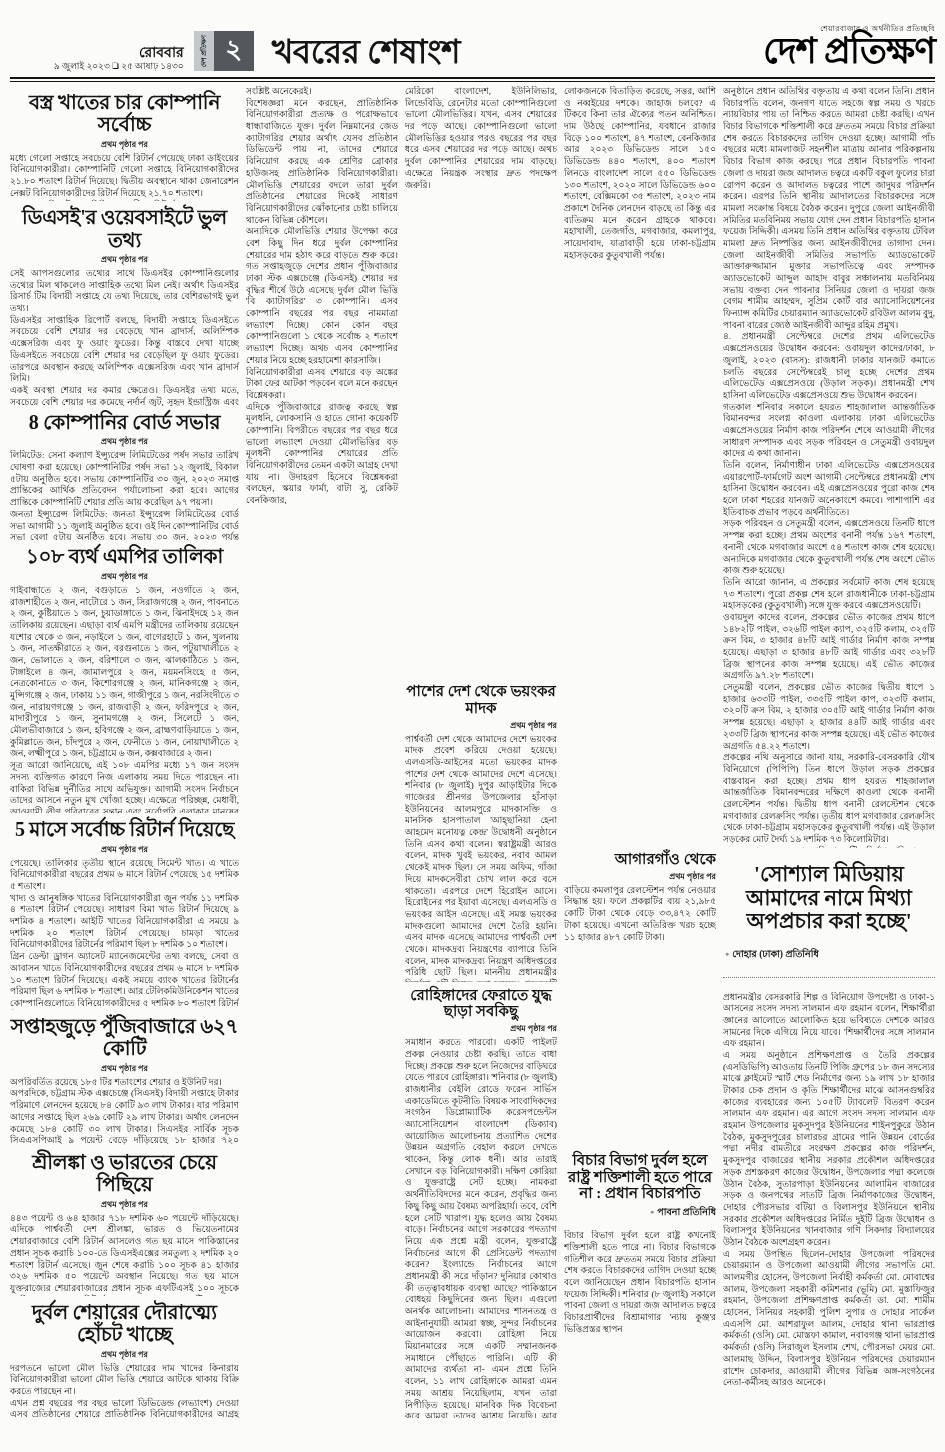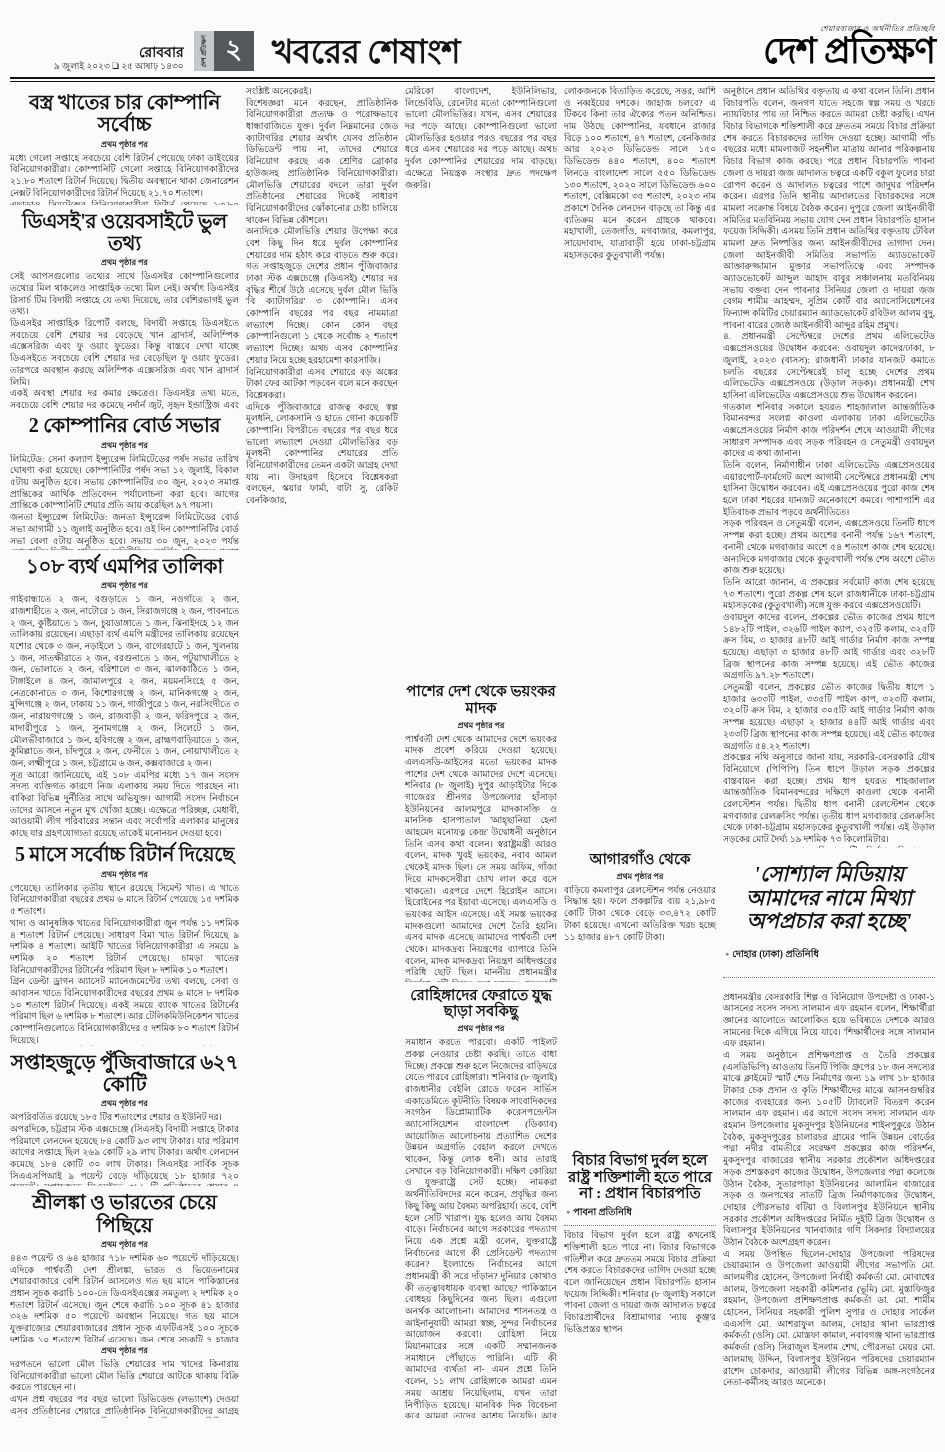--- a/index.html
+++ b/index.html
@@ -13,38 +13,38 @@
   .day{font-weight:bold;font-size:14px;}
   .dateline{font-size:9px;}
   .badge-wrap{display:flex;align-items:stretch;height:40px;}
   .markbox{width:20px;background:#c3c9cb;color:#1d2326;display:flex;align-items:center;justify-content:center;}
   .markbox span{writing-mode:vertical-rl;transform:rotate(180deg);font-size:6.5px;font-weight:bold;letter-spacing:0;}
   .numbox{width:40px;background:#53585c;color:#ffffff;display:flex;align-items:center;justify-content:center;
           font-size:26px;font-weight:bold;}
   .section-title{font-size:33px;font-weight:bold;letter-spacing:-0.5px;margin-left:8px;line-height:1;padding-bottom:2px;margin-top:16px;}
   .spacer{flex:1;}
   .masthead{text-align:right;line-height:1;padding-bottom:2px;}
-  .masthead .tagline{font-size:7.5px;letter-spacing:0.5px;margin-bottom:1px;font-style:italic;}
+  .masthead .tagline{font-size:7.5px;letter-spacing:0.5px;margin-bottom:1px;}
   .masthead .logo{font-size:36px;font-weight:bold;letter-spacing:-1px;color:#000;}
   .rule{border-top:2.5px solid #121212;margin:0 10px;}
   .rule2{border-top:1px solid #121212;margin:2px 10px 0 10px;}
 
   
   .content{display:flex;gap:7px;padding:4px 10px 0 10px;height:1336px;overflow:hidden;box-sizing:border-box;}
   .col{overflow:hidden;display:flex;flex-direction:column;}
   .col-left{width:229px;}
-  .col-mid{width:152px;}
+  .col-mid{width:152px;align-items:flex-end;}
   .col-right{flex:1;gap:10px;}
 
   .a-body,.colbody{white-space:pre-line;text-align:justify;font-size:9px;line-height:1.3;
          overflow:hidden;word-break:break-word;}
   .hl{font-weight:bold;text-align:center;line-height:1.12;margin-top:5px;}
   .hl-big{font-size:20px;letter-spacing:-0.3px;}
   .hl-mid{font-size:15px;}
-  .hl-quote{font-size:21px;font-style:italic;}
+  .hl-quote{font-size:21px;}
   .sub{font-size:8px;font-weight:bold;text-align:center;margin:2px 0 2px 0;}
   .byline{font-size:9.5px;font-weight:bold;margin:3px 0 2px 2px;}
   .byline .dot{color:#8a8f93;font-size:7px;vertical-align:1px;margin-right:3px;}
   .dotrule{border-top:1px dotted #777;margin:3px 0 4px 0;}
 </style>
 </head>
 <body>
 
 <div class="page">
 
@@ -77,21 +77,21 @@
       <div class="a-body" style="max-height:74px">মধ্যে গেলো সপ্তাহে সবচেয়ে বেশি রিটার্ন পেয়েছে ঢাকা ডাইংয়ের বিনিয়োগকারীরা। কোম্পানিটি গেলো সপ্তাহে বিনিয়োগকারীদের ২১.৮০ শতাংশ রিটার্ন দিয়েছে। দ্বিতীয় অবস্থানে থাকা জেনারেশন নেক্সট বিনিয়োগকারীদের রিটার্ন দিয়েছে ২১.৭০ শতাংশ।
 এছাড়াও, সিমটেক্সের বিনিয়োগকারীরা রিটার্ন পেয়েছে ১৩.৮০ শতাংশ এবং সোনারগাঁও টেক্সটাইলের বিনিয়োগকারীরা রিটার্ন পেয়েছে ১১.৮০ শতাংশ।</div>
 
       <div class="hl hl-big">ডিএসই'র ওয়েবসাইটে ভুল তথ্য</div>
       <div class="sub">প্রথম পৃষ্ঠার পর</div>
       <div class="a-body" style="max-height:138px">সেই আপসগুলোর তথ্যের সাথে ডিএসইর কোম্পানিগুলোর তথ্যের মিল থাকলেও সাপ্তাহিক তথ্যে মিল নেই। অর্থাৎ ডিএসইর রিসার্চ টিম বিদায়ী সপ্তাহে যে তথ্য দিয়েছে, তার বেশিরভাগই ভুল তথ্য।
 ডিএসইর সাপ্তাহিক রিপোর্ট বলছে, বিদায়ী সপ্তাহে ডিএসইতে সবচেয়ে বেশি শেয়ার দর বেড়েছে খান ব্রাদার্স, অলিম্পিক এক্সেসরিজ এবং ফু ওয়াং ফুডের। কিন্তু বাস্তবে দেখা যাচ্ছে ডিএসইতে সবচেয়ে বেশি শেয়ার দর বেড়েছিল ফু ওয়াং ফুডের। তারপরে অবস্থান করছে অলিম্পিক এক্সেসরিজ এবং খান ব্রাদার্স লিমি।
 একই অবস্থা শেয়ার দর কমার ক্ষেত্রেও। ডিএসইর তথ্য মতে, সবচেয়ে বেশি শেয়ার দর কমেছে নর্দার্ন জুট, সুহৃদ ইন্ডাস্ট্রিজ এবং আরএসআরএম স্টিলের। কিন্তু বাস্তবে সবচেয়ে বেশি শেয়ার দর কমেছে মেঘনা লাইফ ইন্স্যুরেন্স, নর্দার্ন জুট এবং প্রাইম লাইফ ইন্স্যুরেন্সের।
 ডিএসইর এমন ভুল তথ্যের কারণে বিভ্রান্তিতে পড়তে পারে বিনিয়োগকারীরা। তাই দেশের সবচেয়ে বড় পুঁজিবাজার হিসেবে প্রতিষ্ঠানটিকে আরও সতর্কতার সাথে তথ্য প্রকাশের আহ্বান জানান বিনিয়োগকারীরা। বিনিয়োগকারী বলেন, এমনিতেও ডিএসইর প্রায়ই একের পর সমস্যা লেগেই থাকে। কখনো লেনদেনে সমস্যা; আবার কখনো মোবাইল আপসের সমস্যা। এখন আবার রিসার্চ টিম সাপ্তাহিক তথ্য ভুল দিচ্ছে। যা বিনিয়োগকারীদের মাঝে বিভ্রান্তি সৃষ্টি করছে।</div>
 
-      <div class="hl hl-big">2 কোম্পানির বোর্ড সভার</div>
+      <div class="hl hl-big">8 কোম্পানির বোর্ড সভার</div>
       <div class="sub">প্রথম পৃষ্ঠার পর</div>
       <div class="a-body" style="max-height:106px">লিমিটেড: সেনা কল্যাণ ইন্স্যুরেন্স লিমিটেডের পর্ষদ সভার তারিখ ঘোষণা করা হয়েছে। কোম্পানিটির পর্ষদ সভা ১২ জুলাই, বিকাল ৫টায় অনুষ্ঠিত হবে। সভায় কোম্পানিটির ৩০ জুন, ২০২৩ সমাপ্ত প্রান্তিকের আর্থিক প্রতিবেদন পর্যালোচনা করা হবে। আগের প্রান্তিকে কোম্পানিটি শেয়ার প্রতি আয় করেছিল ৯৭ পয়সা।
 জনতা ইন্স্যুরেন্স লিমিটেড: জনতা ইন্স্যুরেন্স লিমিটেডের বোর্ড সভা আগামী ১১ জুলাই অনুষ্ঠিত হবে। ওই দিন কোম্পানিটির বোর্ড সভা বেলা ৫টায় অনুষ্ঠিত হবে। সভায় ৩০ জুন, ২০২৩ পর্যন্ত কোম্পানির দ্বিতীয় প্রান্তিকের অনিরীক্ষিত আর্থিক প্রতিবেদন প্রকাশ করা হবে।
 আইসিবি ইসলামী ব্যাংক লিমিটেড: আইসিবি ইসলামী ব্যাংক লিমিটেডের বোর্ড সভা আগামী ১৩ জুলাই অনুষ্ঠিত হবে। ওই দিন কোম্পানিটির বোর্ড সভা দুপুর ২ টা ৪০ মিনিটে অনুষ্ঠিত হবে।</div>
 
       <div class="hl hl-big">১০৮ ব্যর্থ এমপির তালিকা</div>
       <div class="sub">প্রথম পৃষ্ঠার পর</div>
       <div class="a-body" style="max-height:288px">গাইবান্ধাতে ২ জন, বগুড়াতে ১ জন, নওগাঁতে ২ জন, রাজশাহীতে ২ জন, নাটোরে ১ জন, সিরাজগঞ্জে ২ জন, পাবনাতে ২ জন, কুষ্টিয়াতে ১ জন, চুয়াডাঙ্গাতে ১ জন, ঝিনাইদহে ১২ জন তালিকায় রয়েছেন। এছাড়া ব্যর্থ এমপি মন্ত্রীদের তালিকায় রয়েছেন যশোর থেকে ৩ জন, নড়াইলে ১ জন, বাগেরহাটে ১ জন, খুলনায় ১ জন, সাতক্ষীরাতে ২ জন, বরগুনাতে ১ জন, পটুয়াখালীতে ২ জন, ভোলাতে ২ জন, বরিশালে ৩ জন, ঝালকাঠিতে ১ জন, টাঙ্গাইলে ৪ জন, জামালপুরে ২ জন, ময়মনসিংহে ৫ জন, নেত্রকোনাতে ৩ জন, কিশোরগঞ্জে ২ জন, মানিকগঞ্জে ২ জন, মুন্সিগঞ্জে ২ জন, ঢাকায় ১১ জন, গাজীপুরে ১ জন, নরসিংদীতে ৩ জন, নারায়ণগঞ্জে ১ জন, রাজবাড়ী ২ জন, ফরিদপুরে ২ জন, মাদারীপুরে ১ জন, সুনামগঞ্জে ২ জন, সিলেটে ১ জন, মৌলভীবাজারে ১ জন, হবিগঞ্জে ২ জন, ব্রাহ্মণবাড়িয়াতে ১ জন, কুমিল্লাতে জন, চাঁদপুরে ২ জন, ফেনীতে ১ জন, নোয়াখালীতে ২ জন, লক্ষ্মীপুরে ১ জন, চট্টগ্রামে ৬ জন, কক্সবাজারে ২ জন।
 সূত্র আরো জানিয়েছে, এই ১০৮ এমপির মধ্যে ১৭ জন সংসদ সদস্য ব্যক্তিগত কারণে নিজ এলাকায় সময় দিতে পারছেন না। বাকিরা বিভিন্ন দুর্নীতির সাথে অভিযুক্ত। আগামী সংসদ নির্বাচনে তাদের আসনে নতুন মুখ খোঁজা হচ্ছে। এক্ষেত্রে পরিচ্ছন্ন, মেধাবী, আওয়ামী লীগ পরিবারের সন্তান এবং সর্বোপরি এলাকার মানুষের কাছে যার গ্রহণযোগ্যতা রয়েছে তাকেই মনোনয়ন দেওয়া হবে।
 নাম প্রকাশে অনিচ্ছুক আওয়ামী লীগের একজন প্রেসিডিয়াম সদস্য বলেন, আমাদের নেত্রী শেখ হাসিনার কাছে সকল এমপি মন্ত্রীদেরই আমলনামা রয়েছে। তিনি ইতিমধ্যেই আগামী নির্বাচনে কাদের মনোনয়ন দিবেন এম বিষয়ে ইঙ্গিত দিয়েছেন। শত ফুলের মধ্য থেকে সবচে ভালো ফুলটি তিনি বেছে নিবেন। তবে একথাও অস্বীকার করার সুযোগ নেই, দল টানা তিন বার ক্ষমতায় কতিপয় সংসদ সদস্য আঙ্গুল ফুলে কলাগাছ হয়েছেন। অনেকে আত্মীয় স্বজন দুর্নীতিতে বিশ্বরেকর্ডও গড়েছেন। অনেকে বয়সের কারণে রাজনীতিতে জনগণকে ঠিক মতো সময় দিতে পারছেন না। সেক্ষেত্রে শতাধিক এমপির যে কথা বলা হয়েছে, তা অমূলক নয়। আশা করছি আওয়ামী লীগ সভাপতি শেখ হাসিনার জহুরি চোখ তরুণ-উদীয়মান পরিচ্ছন্ন রাজনীতিবিদদের মনোনয়ন দিবেন।</div>
@@ -105,20 +105,21 @@
 
       <div class="hl hl-big">সপ্তাহজুড়ে পুঁজিবাজারে ৬২৭ কোটি</div>
       <div class="sub">প্রথম পৃষ্ঠার পর</div>
       <div class="a-body" style="max-height:76px">অপরিবর্তিত রয়েছে ১৮৫ টির শতাংশের শেয়ার ও ইউনিট দর।
 অপরদিকে, চট্টগ্রাম স্টক এক্সচেঞ্জে (সিএসই) বিদায়ী সপ্তাহে টাকার পরিমাণে লেনদেন হয়েছে ৮৪ কোটি ৯৩ লাখ টাকার। যার পরিমাণ আগের সপ্তাহে ছিল ২৬৯ কোটি ২৯ লাখ টাকার। অর্থাৎ লেনদেন কমেছে ১৮৪ কোটি ৩০ লাখ টাকার। সিএসইর সার্বিক সূচক সিএএসপিআই ৯ পয়েন্ট বেড়ে দাঁড়িয়েছে ১৮ হাজার ৭২০ পয়েন্টে। সপ্তাহজুড়ে সিএসইতে ৩১১ টি প্রতিষ্ঠানের শেয়ার ও ইউনিট লেনদেনে অংশ নিয়েছে। প্রতিষ্ঠানগুলোর মধ্যে ৭৯টির দর বেড়েছে, ৯১টির দর কমেছে এবং ১৪১ টির দর অপরিবর্তিত রয়েছে।</div>
 
       <div class="hl hl-big">শ্রীলঙ্কা ও ভারতের চেয়ে পিছিয়ে</div>
       <div class="sub">প্রথম পৃষ্ঠার পর</div>
       <div class="a-body" style="max-height:100px">৪৪৩ পয়েন্ট ও ৬৪ হাজার ৭১৮ দশমিক ৬০ পয়েন্টে দাঁড়িয়েছে। এদিকে পার্শ্ববর্তী দেশ শ্রীলঙ্কা, ভারত ও ভিয়েতনামের শেয়ারবাজারে বেশি রিটার্ন আসলেও গত ছয় মাসে পাকিস্তানের প্রধান সূচক করাচি ১০০-তে ডিএসইএক্সের সমতুল্য ২ দশমিক ২০ শতাংশ রিটার্ন এসেছে। জুন শেষে করাচি ১০০ সূচক ৪১ হাজার ৩২৬ দশমিক ৫০ পয়েন্টে অবস্থান নিয়েছে। গত ছয় মাসে যুক্তরাজ্যের শেয়ারবাজারের প্রধান সূচক এফটিএসই ১০০ সূচকে দশমিক ১০ শতাংশে রিটার্ন এসেছে। জুন শেষে সূচকটি ৭ হাজার ৫৩১ দশমিক ৫০ পয়েন্টে অবস্থান নিয়েছে। আর ইন্দোনেশিয়ার পুঁজিবাজারের সূচক আইডিএক্স কম্পোজিটে গত ছয় মাসে ২ দশমিক ৮০ শতাংশ নেতিবাচক রিটার্ন এসেছে। জুন শেষে সূচকটির অবস্থান দাঁড়িয়েছে ৬ হাজার ৬৬ দশমিক ১০ পয়েন্টে।</div>
 
+      <div class="hl hl-big">দুর্বল শেয়ারের দৌরাত্ম্যে হোঁচট খাচ্ছে</div>
       <div class="sub">প্রথম পৃষ্ঠার পর</div>
       <div class="a-body" style="max-height:90px">দরপতনে ভালো মৌল ভিত্তি শেয়ারের দাম খাদের কিনারায় বিনিয়োগকারীরা ভালো মৌল ভিত্তি শেয়ারে আটকে থাকায় বিক্রি করতে পারছেন না।
 এখন প্রশ্ন বছরের পর বছর ভালো ডিভিডেন্ড (লভ্যাংশ) দেওয়া এসব প্রতিষ্ঠানের শেয়ারে প্রাতিষ্ঠানিক বিনিয়োগকারীদের আগ্রহ নেই বললেই চলে। কারণ কি? দুর্বল ক্যাটাগরির শেয়ারে বিনিয়োগ করে প্রাতিষ্ঠানিক বিনিয়োগকারীরাই কি কারসাজি চক্রকে প্রত্যক্ষ ও পরোক্ষভাবে সহযোগিতা</div>
     </div>
 
     <div class="col col-mid">
       <div class="colbody" style="flex:1">সংশ্লিষ্ট অনেকেরই।
 বিশেষজ্ঞরা মনে করছেন, প্রাতিষ্ঠানিক বিনিয়োগকারীরা প্রত্যক্ষ ও পরোক্ষভাবে ধান্ধাবাজিতে যুক্ত। দুর্বল নিম্নমানের জেড ক্যাটাগরির শেয়ার অর্থাৎ যেসব প্রতিষ্ঠান ডিভিডেন্ট পায় না, তাদের শেয়ারে বিনিয়োগ করছে এক শ্রেণির ব্রোকার হাউজসহ প্রাতিষ্ঠানিক বিনিয়োগকারীরা। মৌলভিত্তি শেয়ারের বদলে তারা দুর্বল প্রতিষ্ঠানের শেয়ারের দিকেই সাধারণ বিনিয়োগকারীদের ঝোঁকানোর চেষ্টা চালিয়ে থাকেন বিভিন্ন কৌশলে।
 অন্যদিকে মৌলভিত্তি শেয়ার উপেক্ষা করে বেশ কিছু দিন ধরে দুর্বল কোম্পানির শেয়ারের দাম হঠাৎ করে বাড়তে শুরু করে। গত সপ্তাহজুড়ে দেশের প্রধান পুঁজিবাজার ঢাকা স্টক এক্সচেঞ্জে (ডিএসই) শেয়ার দর বৃদ্ধির শীর্ষে উঠে এসেছে দুর্বল মৌল ভিত্তি 'বি ক্যাটাগরির' ৩ কোম্পানি। এসব কোম্পানি বছরের পর বছর নামমাত্রা লভ্যাংশ দিচ্ছে। কোন কোন বছর কোম্পানিগুলো ১ থেকে সর্বোচ্চ ২ শতাংশ লভ্যাংশ দিচ্ছে। অথচ এসব কোম্পানির শেয়ার নিয়ে হচ্ছে হরহামেশা কারসাজি।
 বিনিয়োগকারীরা এসব শেয়ারে বড় অঙ্কের টাকা ফের আটকা পড়বেন বলে মনে করছেন বিশ্লেষকরা।

